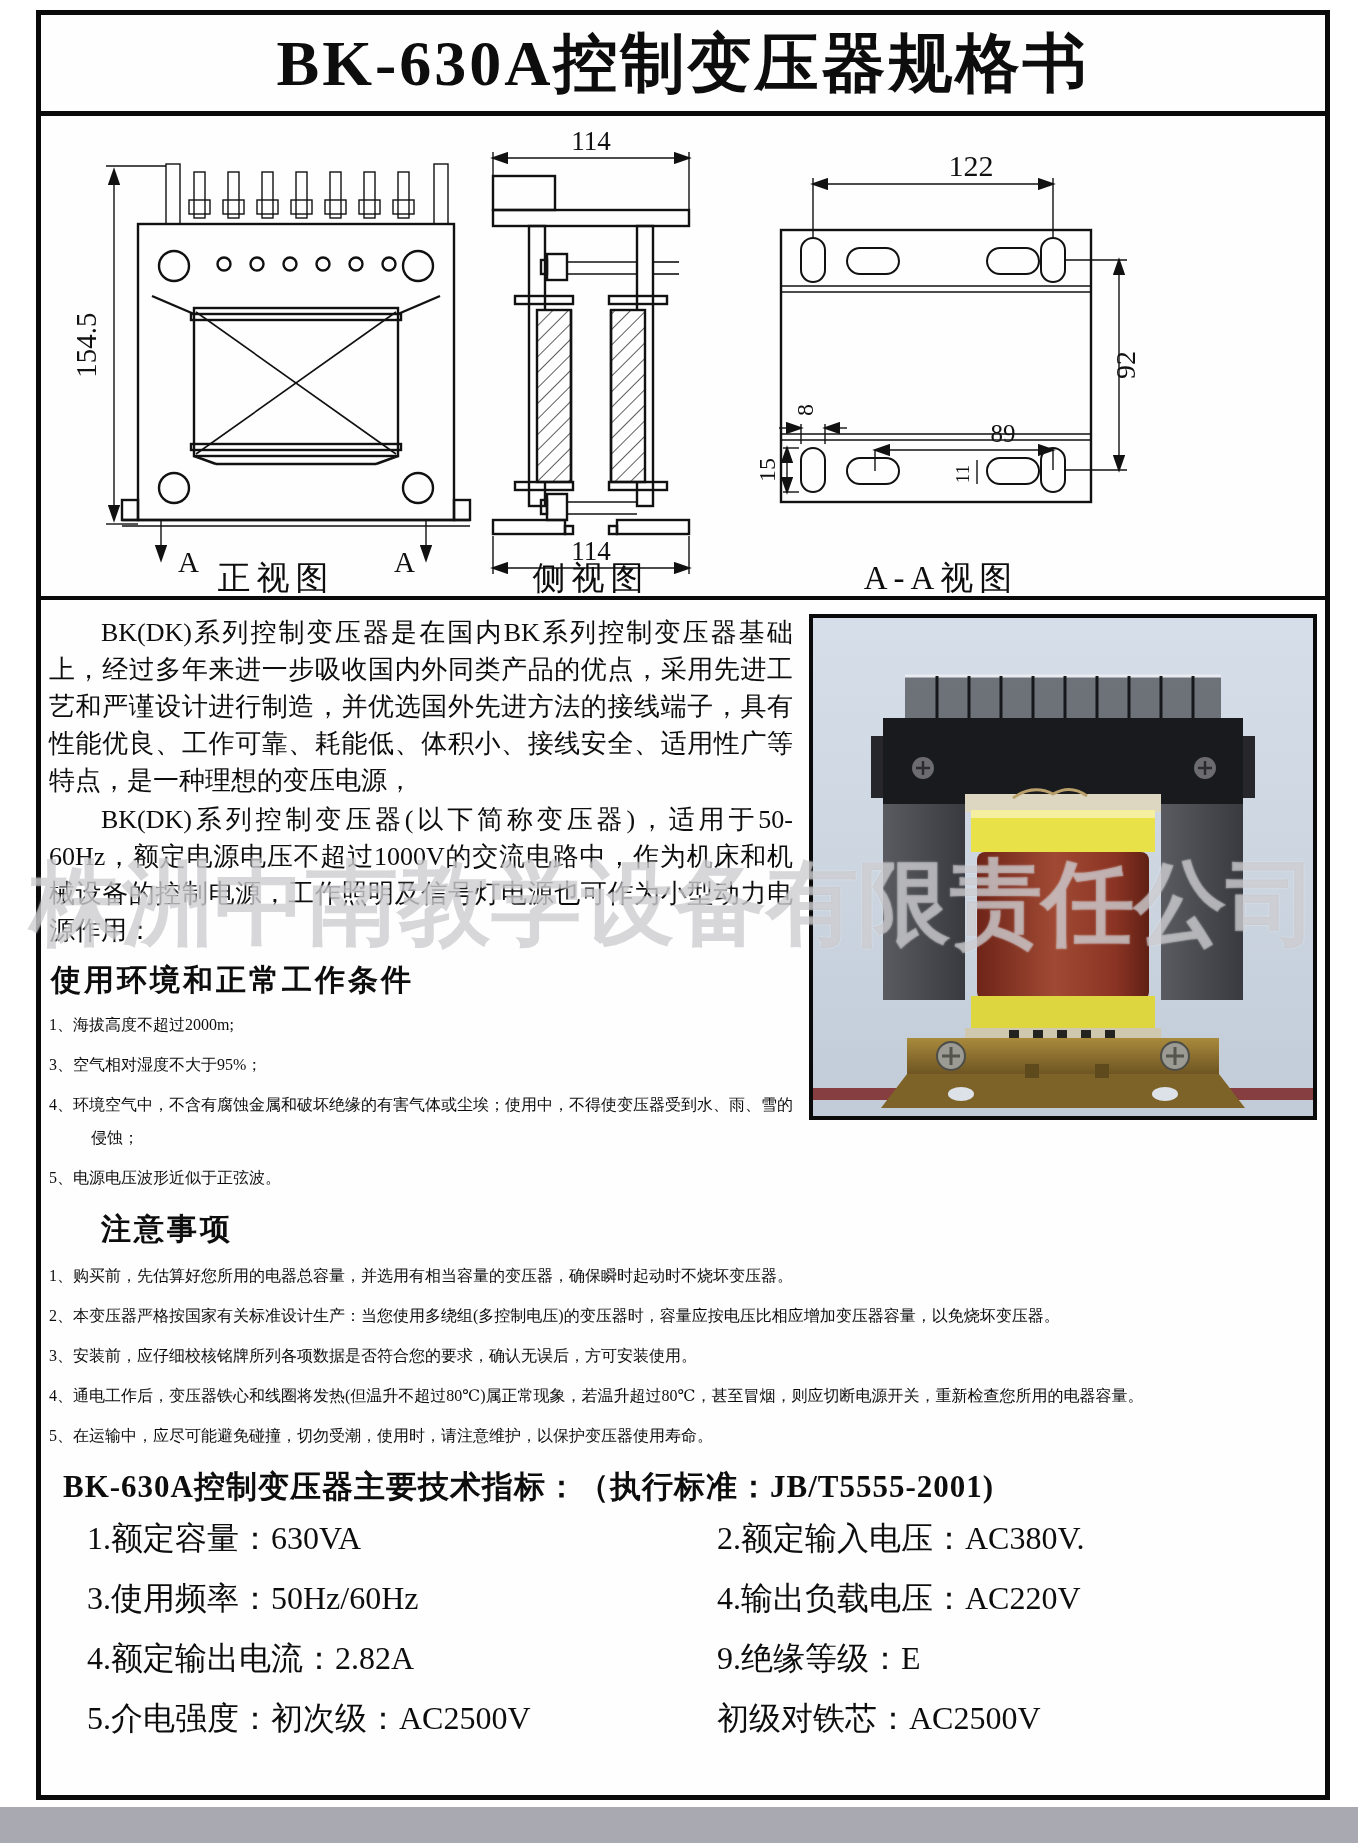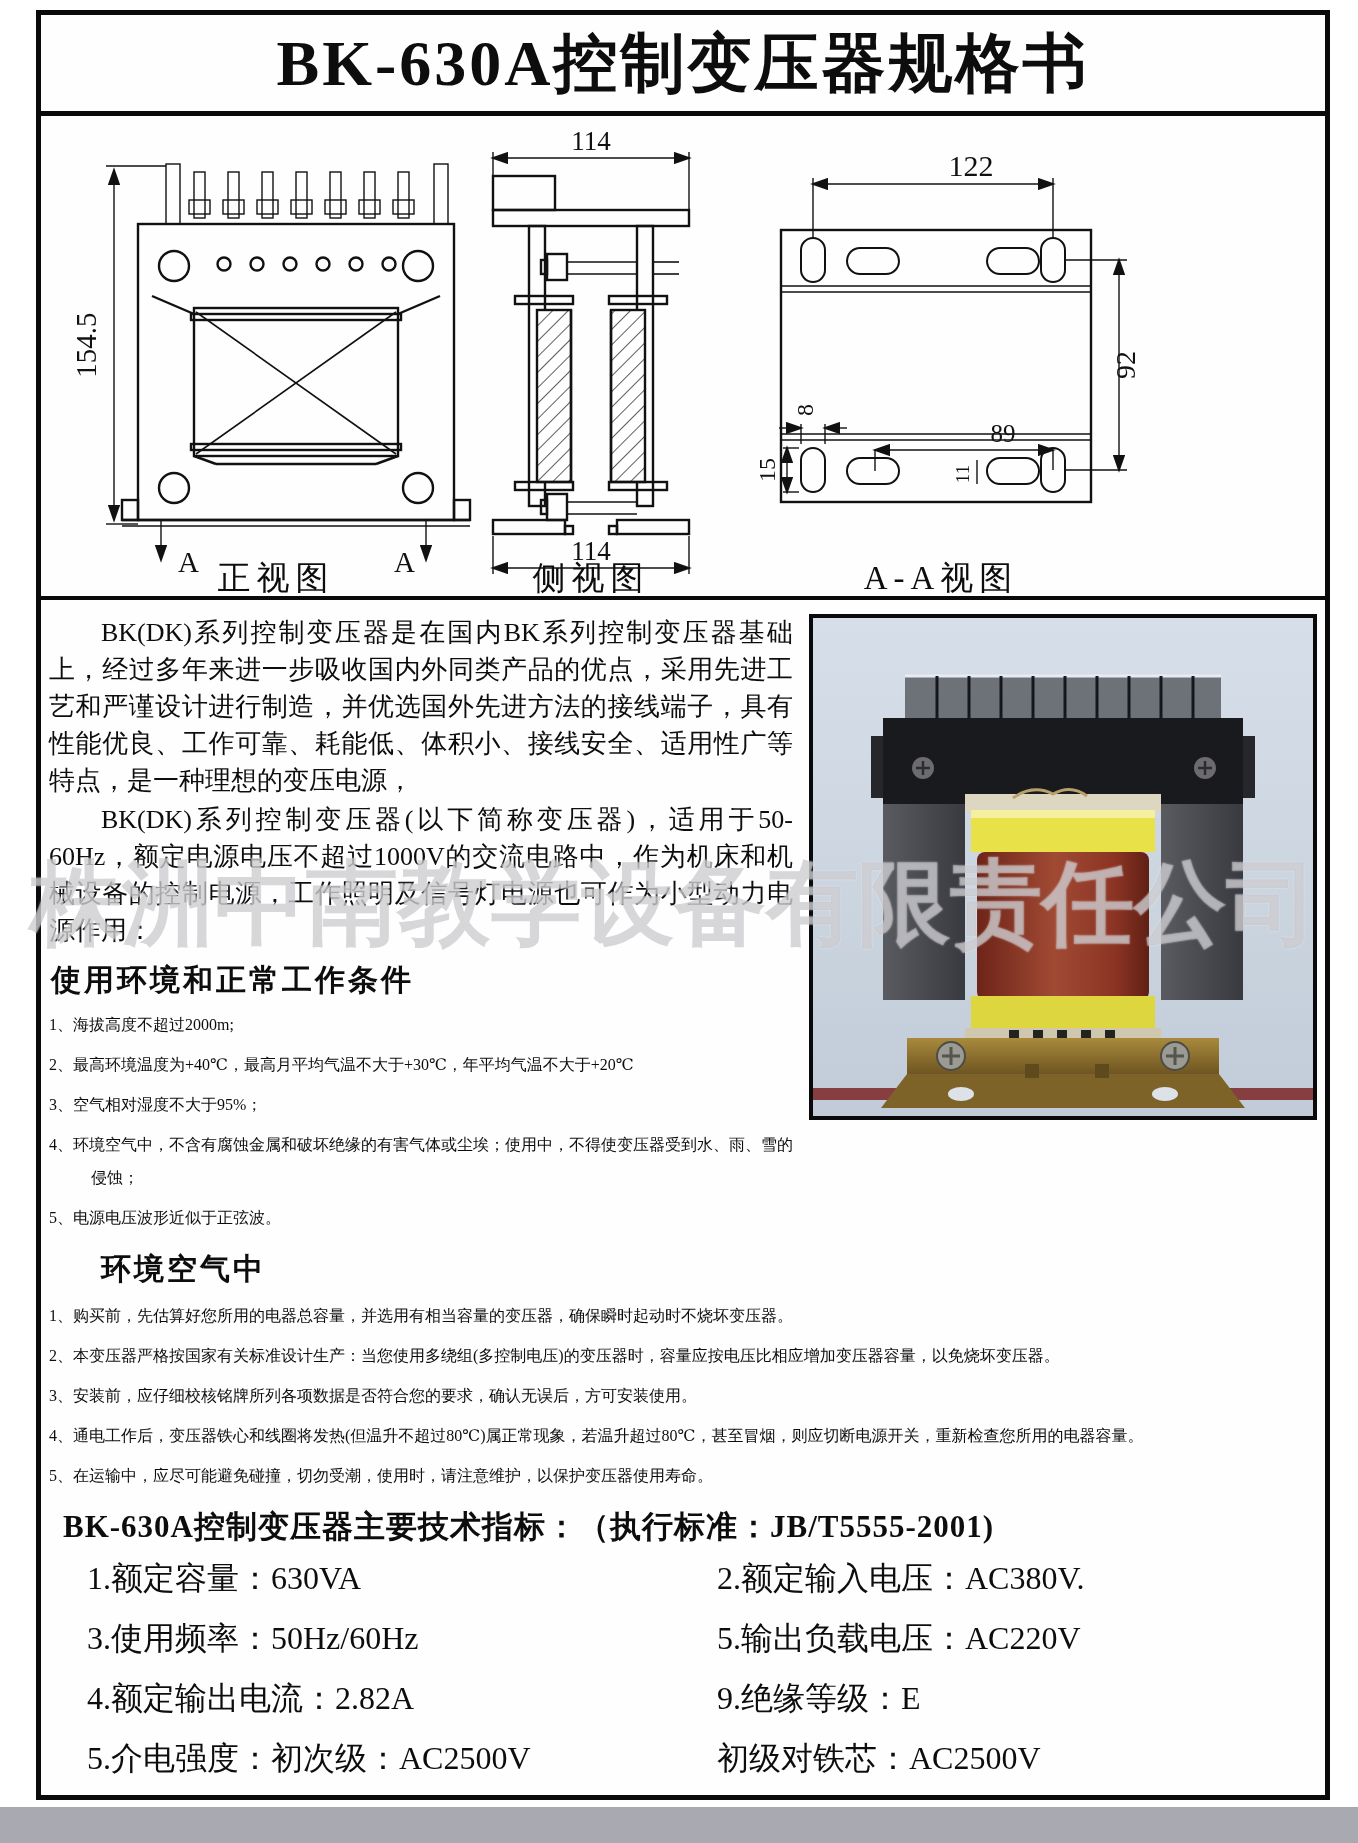--- a/index.html
+++ b/index.html
@@ -305,41 +305,40 @@
         </g>
       </svg>
     </div>
 
     <p class="para">BK(DK)系列控制变压器是在国内BK系列控制变压器基础上，经过多年来进一步吸收国内外同类产品的优点，采用先进工艺和严谨设计进行制造，并优选国外先进方法的接线端子，具有性能优良、工作可靠、耗能低、体积小、接线安全、适用性广等特点，是一种理想的变压电源，</p>
     <p class="para">BK(DK)系列控制变压器(以下简称变压器)，适用于50-60Hz，额定电源电压不超过1000V的交流电路中，作为机床和机械设备的控制电源，工作照明及信号灯电源也可作为小型动力电源作用：</p>
 
     <div class="sec-h">使用环境和正常工作条件</div>
     <div>
       <div class="li">1、海拔高度不超过2000m;</div>
-      <div class="li">2、最高环境温度为+40℃，最高月平均气温不大于+30℃，年平均气温不大于+20℃</div>
       <div class="li">3、空气相对湿度不大于95%；</div>
       <div class="li">4、环境空气中，不含有腐蚀金属和破坏绝缘的有害气体或尘埃；使用中，不得使变压器受到水、雨、雪的侵蚀；</div>
       <div class="li">5、电源电压波形近似于正弦波。</div>
     </div>
 
-    <div class="sec-h notes">环境空气中</div>
+    <div class="sec-h notes">注意事项</div>
     <div>
       <div class="li">1、购买前，先估算好您所用的电器总容量，并选用有相当容量的变压器，确保瞬时起动时不烧坏变压器。</div>
       <div class="li">2、本变压器严格按国家有关标准设计生产：当您使用多绕组(多控制电压)的变压器时，容量应按电压比相应增加变压器容量，以免烧坏变压器。</div>
       <div class="li">3、安装前，应仔细校核铭牌所列各项数据是否符合您的要求，确认无误后，方可安装使用。</div>
       <div class="li">4、通电工作后，变压器铁心和线圈将发热(但温升不超过80℃)属正常现象，若温升超过80℃，甚至冒烟，则应切断电源开关，重新检查您所用的电器容量。</div>
       <div class="li">5、在运输中，应尽可能避免碰撞，切勿受潮，使用时，请注意维护，以保护变压器使用寿命。</div>
     </div>
 
     <div class="spec-h">BK-630A控制变压器主要技术指标：（执行标准：JB/T5555-2001)</div>
     <div class="spec-grid">
       <div>1.额定容量：630VA</div>
       <div>2.额定输入电压：AC380V.</div>
       <div>3.使用频率：50Hz/60Hz</div>
-      <div>5.输出负载电压：AC220V</div>
+      <div>4.输出负载电压：AC220V</div>
       <div>4.额定输出电流：2.82A</div>
       <div>9.绝缘等级：E</div>
       <div>5.介电强度：初次级：AC2500V</div>
       <div>初级对铁芯：AC2500V</div>
     </div>
   </div>
 
 </div>
 
 <div class="watermark">株洲中南教学设备有限责任公司</div>

